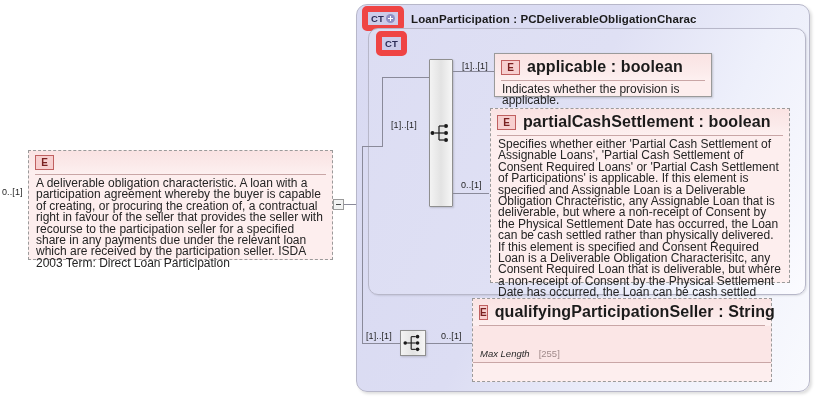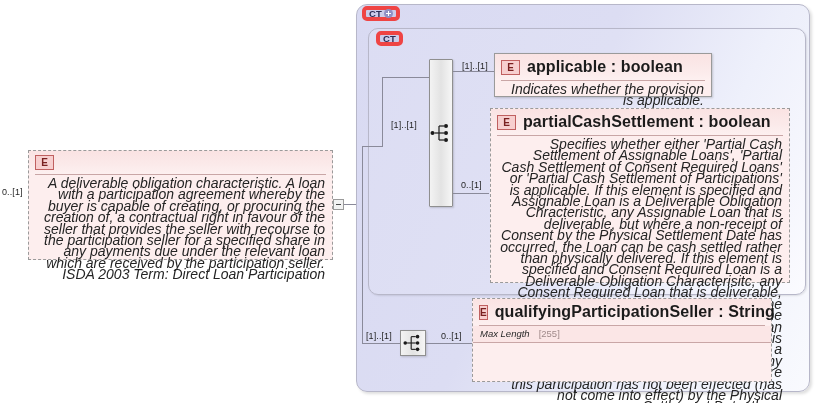--- a/index.html
+++ b/index.html
@@ -73,28 +73,28 @@
     background: #fbe6e6;
     font-size: 9.5px;
   }
   .facet-name {
     font-style: italic;
     color: #2a2a2a;
   }
   .facet-val {
     color: #a08a8a;
     font-style: normal;
+    margin-top: 20px;
   }
   .xbox-desc {
     padding: 3px 7px 4px 7px;
-    font-size: 14px;
-    font-style: italic;
+    font-size: 12px;
     line-height: 11.4px;
     color: #242424;
-    text-align: right;
+    text-align: left;
   }
 
   
   .panel {
     position: absolute;
     box-sizing: border-box;
     border: 1px solid #b7b7c9;
     border-radius: 11px;
     background: linear-gradient(115deg, #d9daf2 0%, #dcddf3 42%, #eceefa 68%, #f9fafe 100%);
     box-shadow: 2px 2px 3px rgba(0,0,0,0.13);
@@ -112,23 +112,23 @@
     display: flex;
     align-items: center;
     gap: 7px;
     white-space: nowrap;
   }
   .badge-ct {
     display: inline-flex;
     align-items: center;
     justify-content: center;
     box-sizing: border-box;
-    height: 15px;
+    height: 25px;
     padding: 0 3px;
-    border: 4px solid #ef4444;
+    border: 6px solid #ef4444;
     border-radius: 5px;
     background: #ccccea;
     font-size: 9.5px;
     font-weight: bold;
     color: #2b2b55;
     letter-spacing: 0.2px;
   }
   .badge-ct .plus {
     display: inline-block;
     width: 9px;
@@ -216,20 +216,21 @@
 
   <div class="toggle" style="left:333px; top:199px;"></div>
   <div class="ln h" style="left:344px; top:204px; width:18px;"></div>
 
   <div class="panel" style="left:356px; top:4px; width:454px; height:388px;"></div>
   <div class="panel-label" style="left:362px; top:6px;">
     <span class="badge-ct">
       <span>CT</span>
         <span class="plus"></span>
     </span>
+    <span class="panel-title">LoanParticipation : PCDeliverableObligationCharac</span>
   </div>
 
   <div class="panel-inner" style="left:368px; top:28px; width:438px; height:267px;"></div>
   <div class="panel-label" style="left:376px; top:31px;">
     <span class="badge-ct">
       <span>CT</span>
     </span>
   </div>
 
   <div class="ln v" style="left:362px; top:146px; height:197px;"></div>

